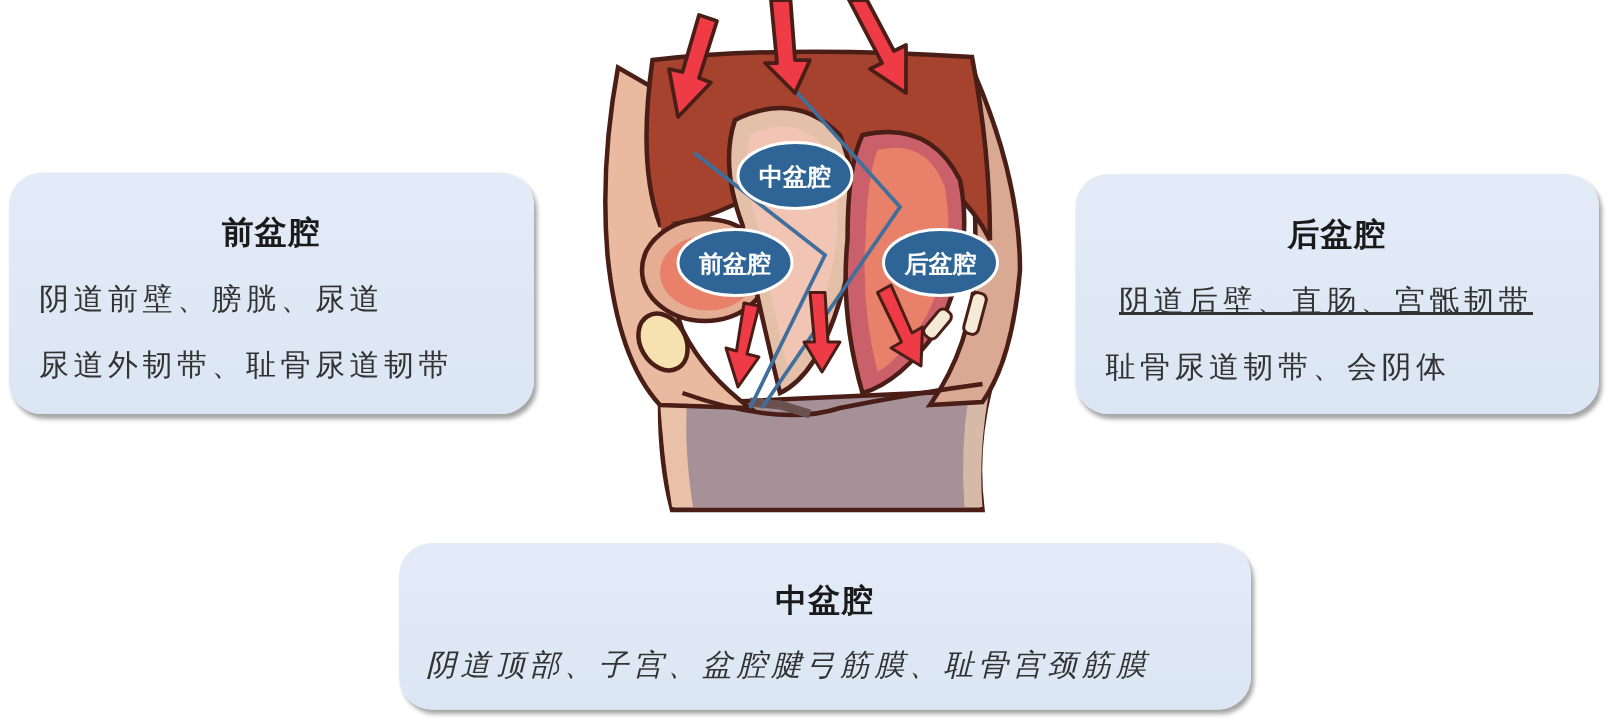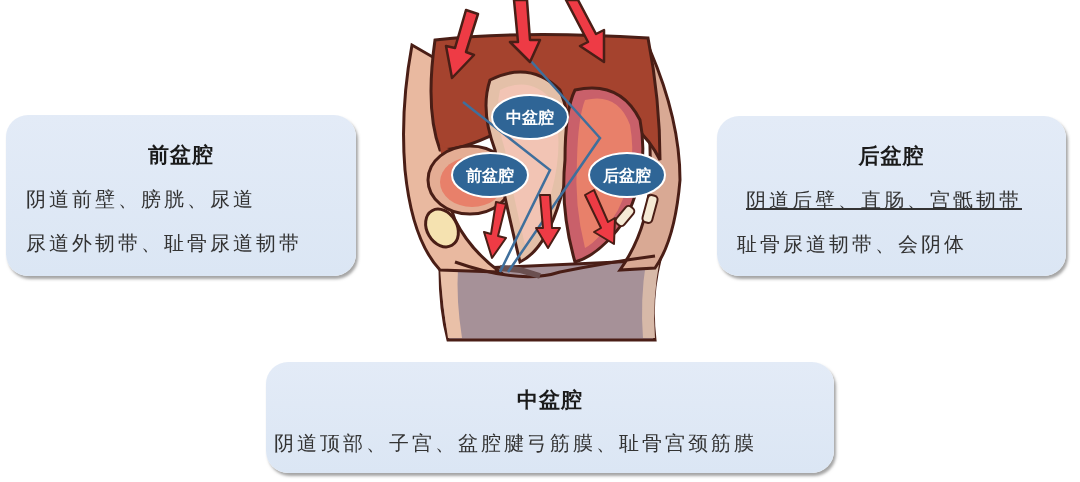--- a/index.html
+++ b/index.html
@@ -132,14 +132,14 @@
 </div>
 
 <div id="box-posterior" class="info-box">
   <div class="box-title" style="top:26px;">后盆腔</div>
   <div class="box-line" style="left:29px; top:71px;text-decoration:underline;">阴道后壁、直肠、宫骶韧带</div>
   <div class="box-line" style="left:20px; top:115px;">耻骨尿道韧带、会阴体</div>
 </div>
 
 <div id="box-middle" class="info-box">
   <div class="box-title" style="top:24px;">中盆腔</div>
-  <div class="box-line" style="left:8px; top:68px;">阴道顶部、子宫、盆腔腱弓筋膜、耻骨宫颈筋膜</div>
+  <div class="box-line" style="left:18px; top:68px;font-style:italic;">阴道顶部、子宫、盆腔腱弓筋膜、耻骨宫颈筋膜</div>
 </div>
 
 </body></html>

